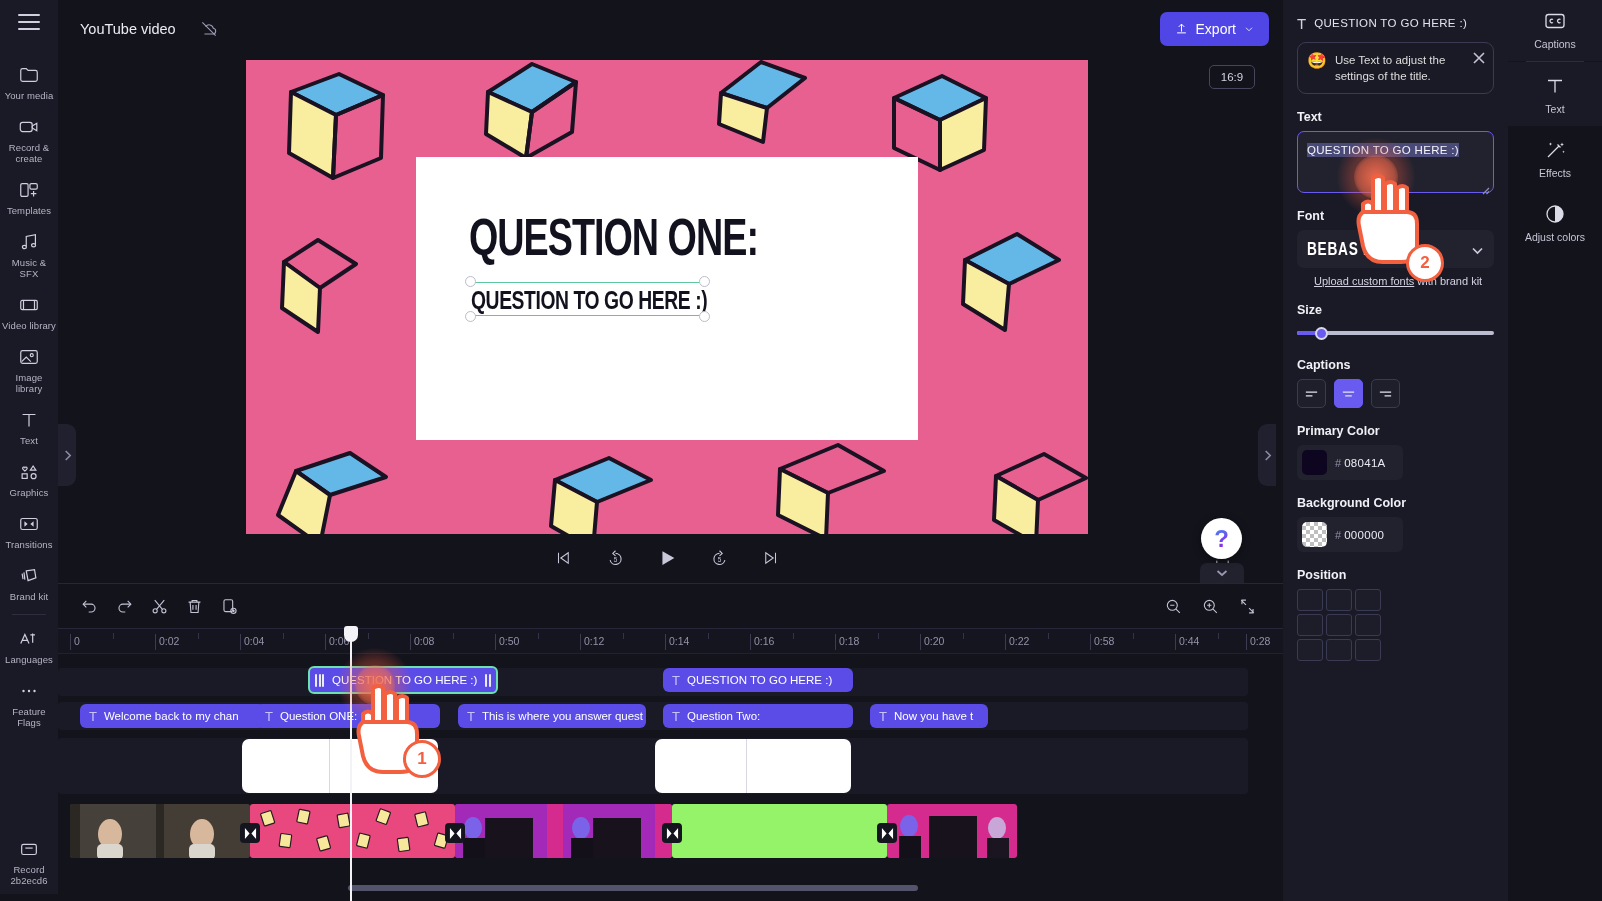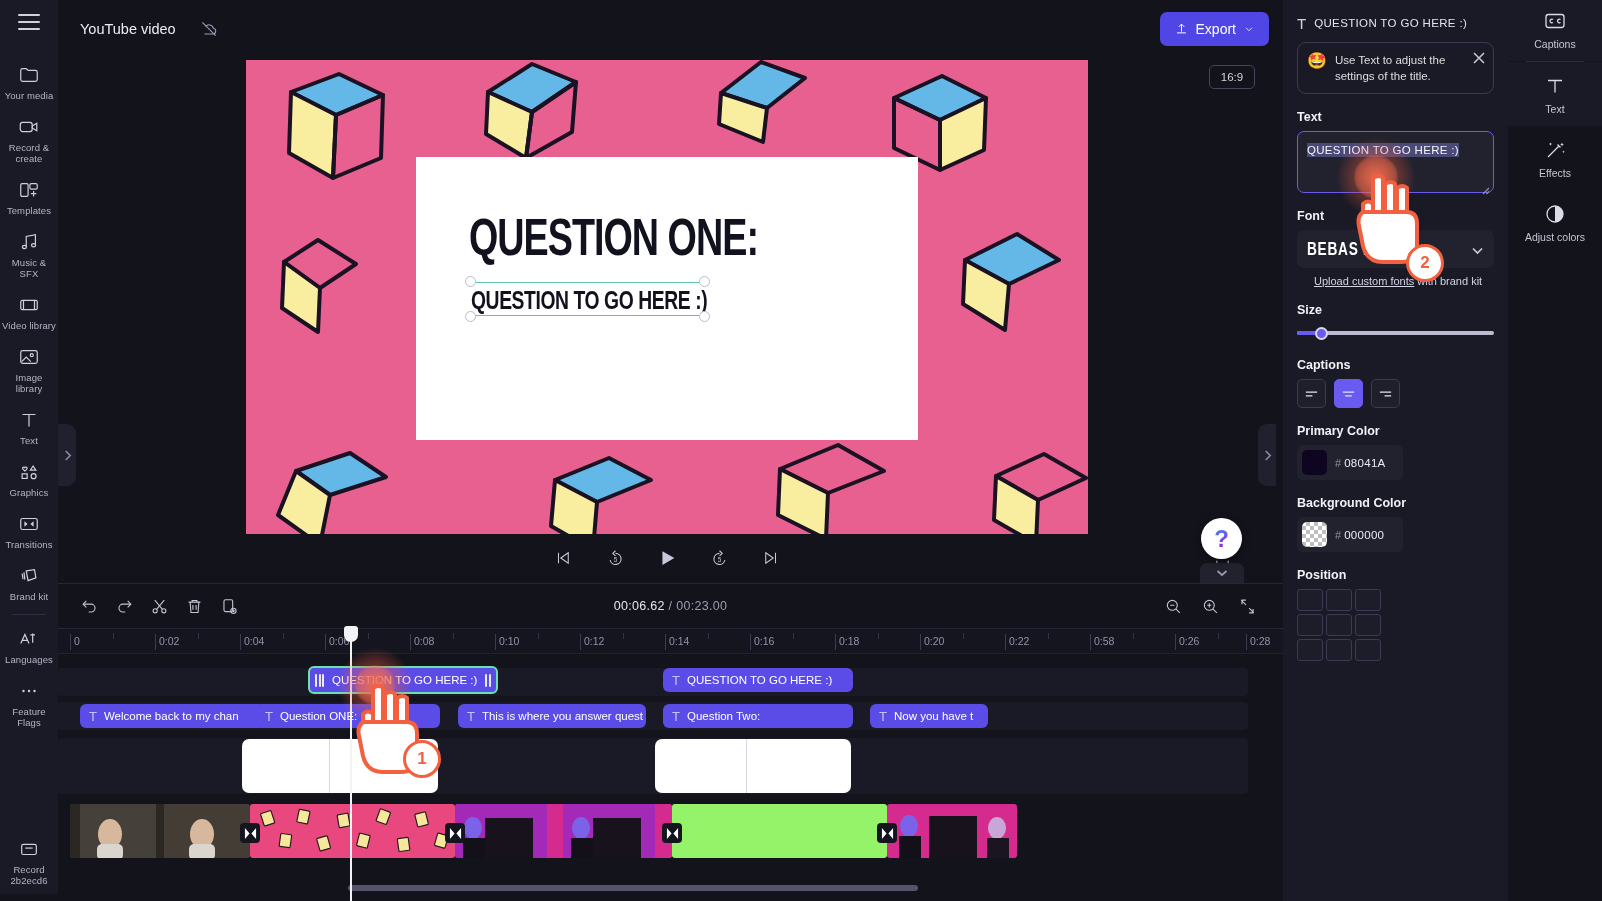--- a/index.html
+++ b/index.html
@@ -627,23 +627,20 @@
           </svg>
       </div>
       <div class="tl-ico">
         <svg viewBox="0 0 24 24">
             <rect x="5" y="3.5" width="11" height="15" rx="2"></rect>
             <circle cx="17" cy="17.5" r="3.3"></circle>
             <path d="M17 15.8v3.4M15.3 17.5h3.4"></path>
           </svg>
       </div>
 
-      <div class="tl-time">
-        <span>00:06.62</span><span class="tot"> / </span><span class="tot">00:23.00</span>
-      </div>
 
       <div class="tl-right">
         <div class="tl-ico">
           <svg viewBox="0 0 24 24">
               <circle cx="10.5" cy="10.5" r="6.3"></circle>
               <path d="M15.2 15.2L20 20M7.8 10.5h5.4"></path>
             </svg>
         </div>
         <div class="tl-ico">
           <svg viewBox="0 0 24 24">
@@ -669,21 +666,21 @@
       <div class="tick" style="left:182px"></div>
         <div class="tick-lbl" style="left:186px">0:04</div>
       <div class="tick minor" style="left:225px"></div>
       <div class="tick" style="left:267px"></div>
         <div class="tick-lbl" style="left:271px">0:06</div>
       <div class="tick minor" style="left:310px"></div>
       <div class="tick" style="left:352px"></div>
         <div class="tick-lbl" style="left:356px">0:08</div>
       <div class="tick minor" style="left:395px"></div>
       <div class="tick" style="left:437px"></div>
-        <div class="tick-lbl" style="left:441px">0:10</div>
+        <div class="tick-lbl" style="left:441px">0:50</div>
       <div class="tick minor" style="left:480px"></div>
       <div class="tick" style="left:522px"></div>
         <div class="tick-lbl" style="left:526px">0:12</div>
       <div class="tick minor" style="left:565px"></div>
       <div class="tick" style="left:607px"></div>
         <div class="tick-lbl" style="left:611px">0:14</div>
       <div class="tick minor" style="left:650px"></div>
       <div class="tick" style="left:692px"></div>
         <div class="tick-lbl" style="left:696px">0:16</div>
       <div class="tick minor" style="left:735px"></div>
@@ -693,21 +690,21 @@
       <div class="tick" style="left:862px"></div>
         <div class="tick-lbl" style="left:866px">0:20</div>
       <div class="tick minor" style="left:905px"></div>
       <div class="tick" style="left:947px"></div>
         <div class="tick-lbl" style="left:951px">0:22</div>
       <div class="tick minor" style="left:990px"></div>
       <div class="tick" style="left:1032px"></div>
         <div class="tick-lbl" style="left:1036px">0:58</div>
       <div class="tick minor" style="left:1075px"></div>
       <div class="tick" style="left:1117px"></div>
-        <div class="tick-lbl" style="left:1121px">0:26</div>
+        <div class="tick-lbl" style="left:1121px">0:44</div>
       <div class="tick minor" style="left:1160px"></div>
       <div class="tick" style="left:1188px"></div>
         <div class="tick-lbl" style="left:1192px">0:28</div>
     </div>
 
     <div class="tracks">
 
       <div class="track" style="top:12px;height:32px;">
         <div class="track-bg" style="top:2px;height:28px;"></div>
 

